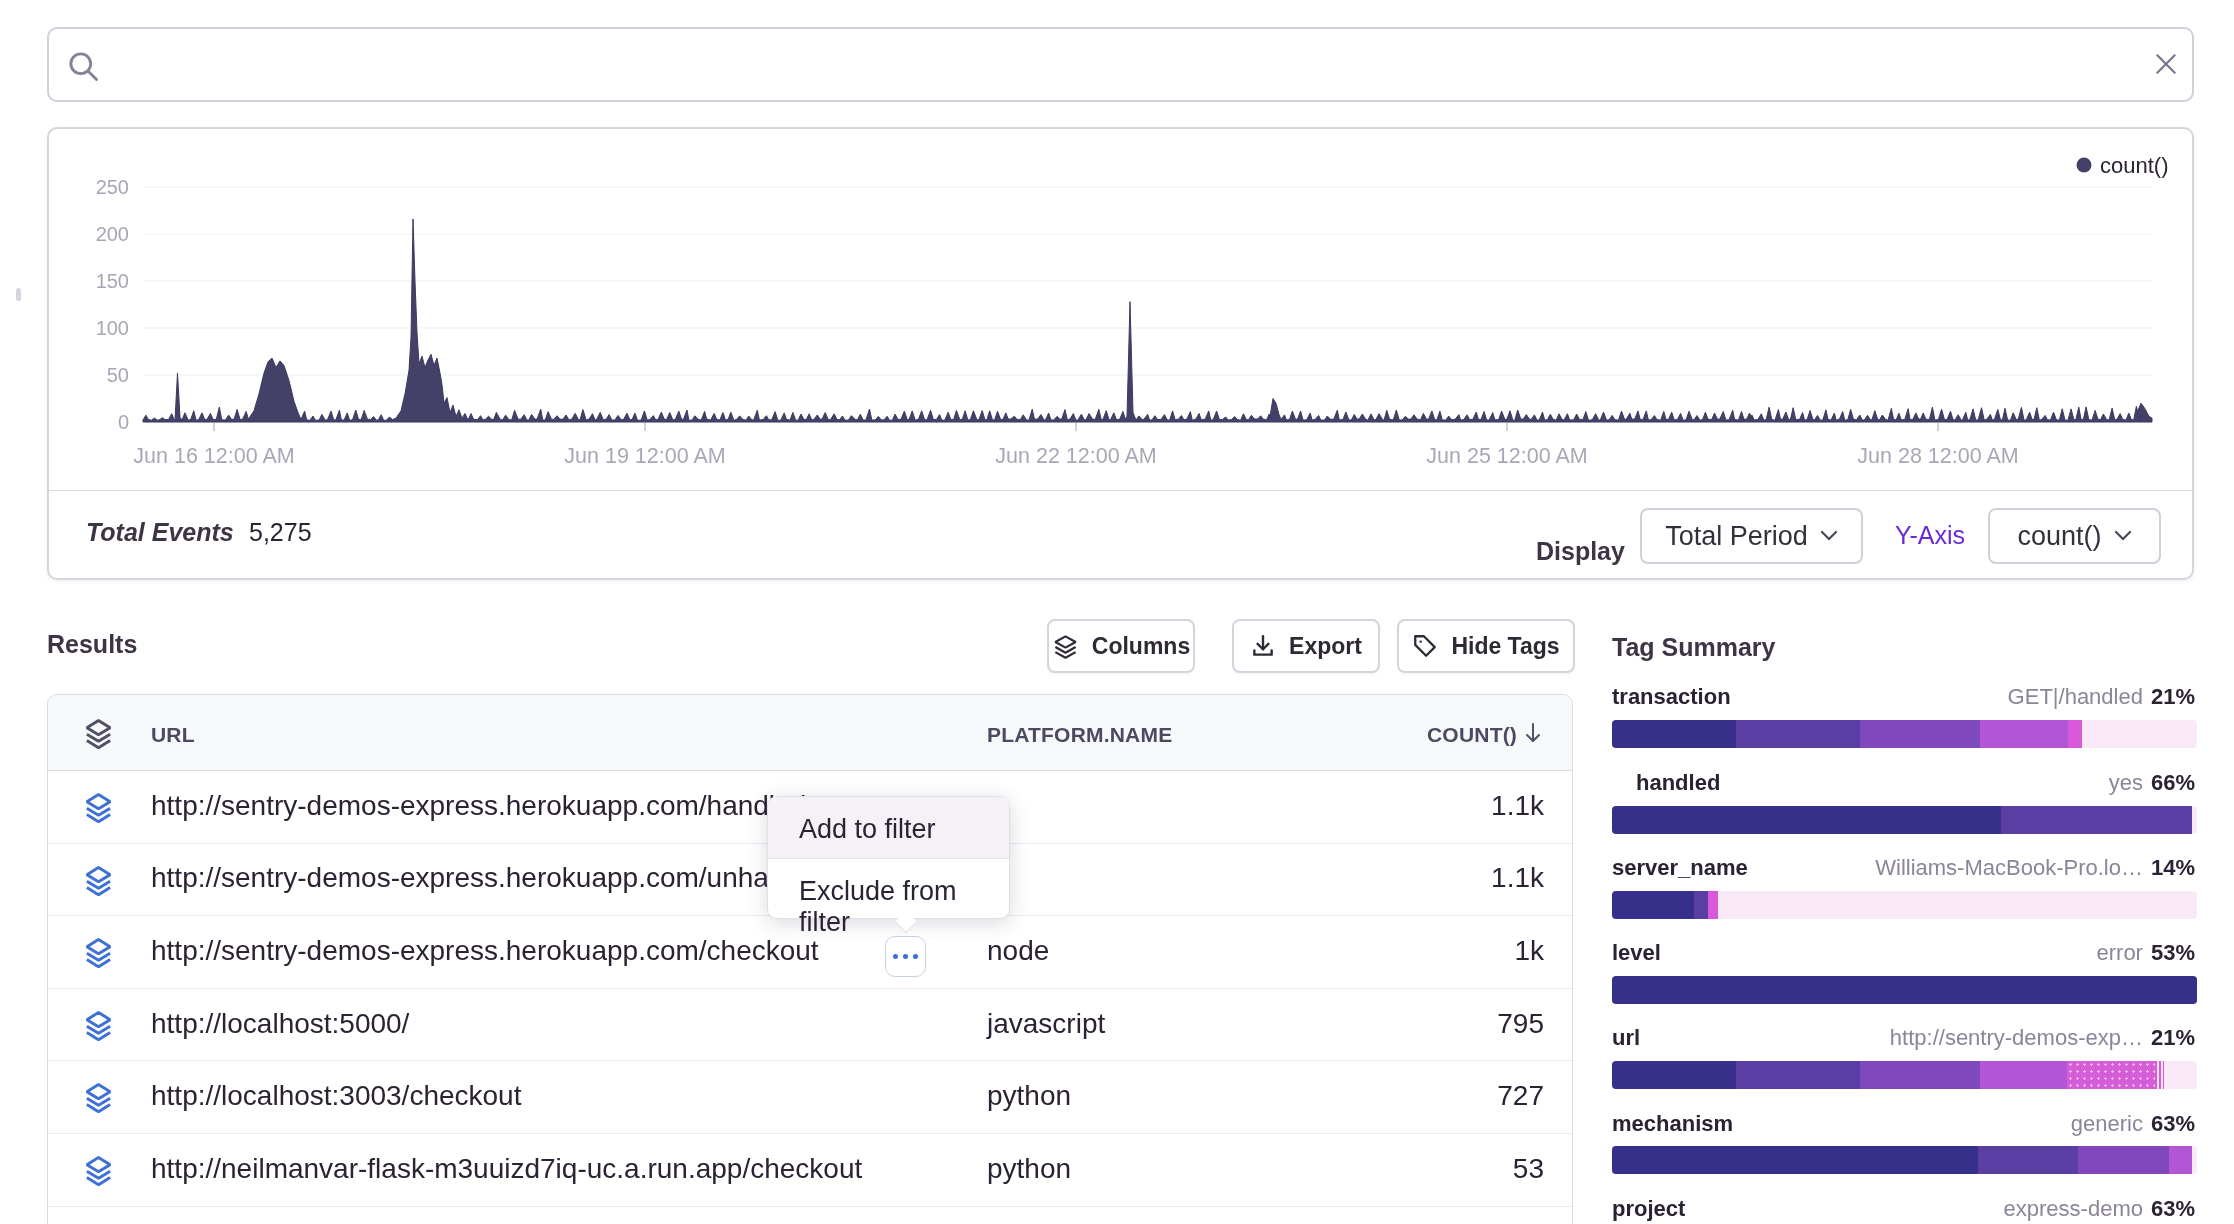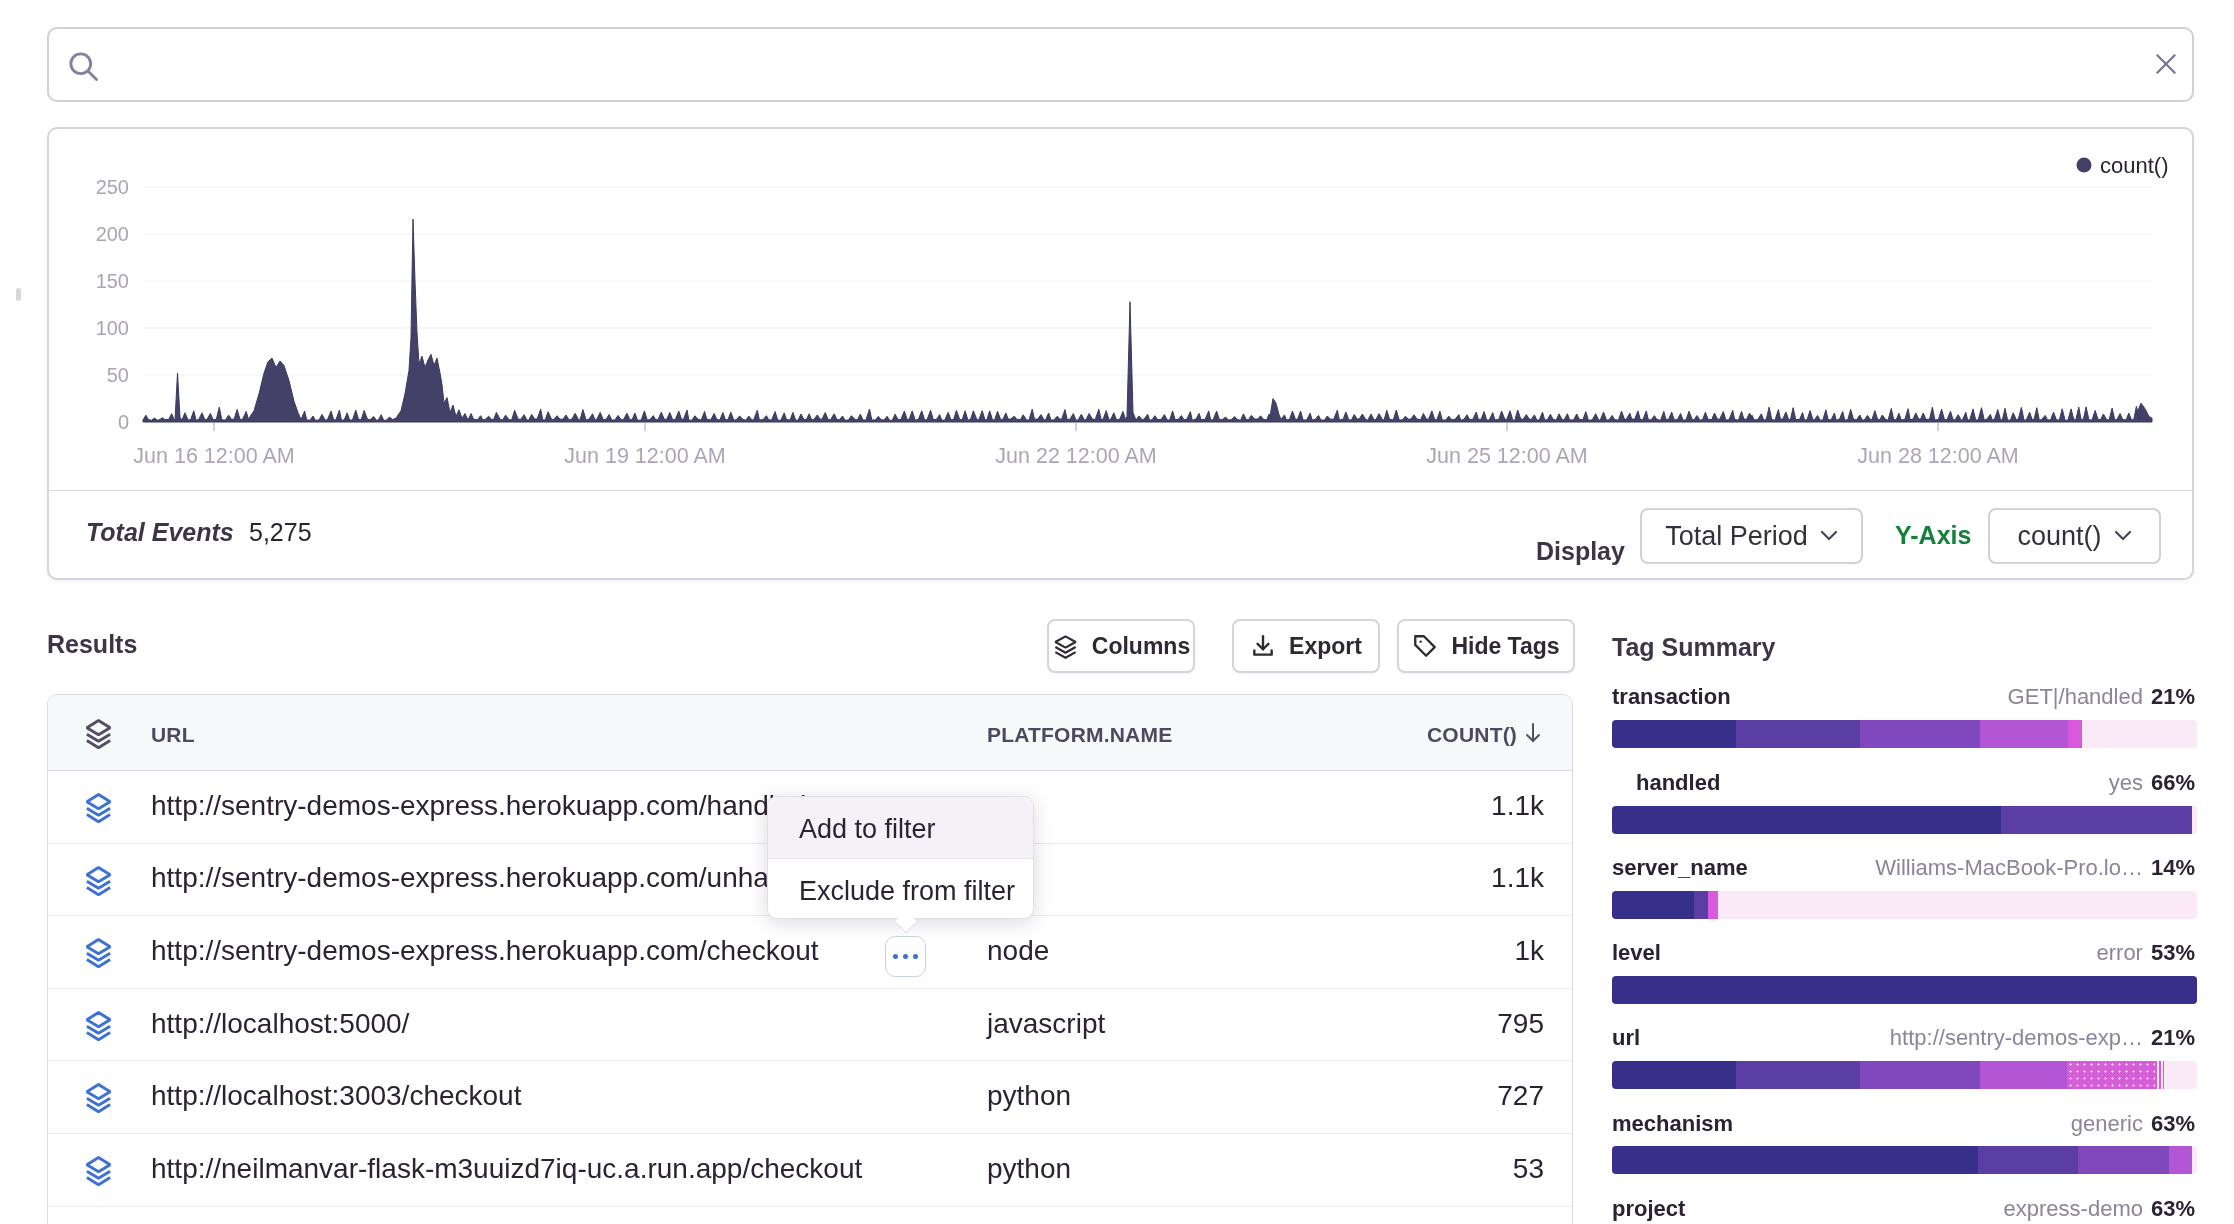--- a/index.html
+++ b/index.html
@@ -9,21 +9,21 @@
 
 .search { left:47px; top:27px; width:2147px; height:75px; border:2px solid #d4cdda; border-radius:10px; background:#fff; }
 .search .q { left:60px; top:0; height:71px; line-height:71px; font-size:26.5px; color:#2b2233; }
 
 
 .panel { left:47px; top:127px; width:2147px; height:453px; border:2px solid #d9d3de; border-radius:10px; background:#fff; box-shadow:0 2px 4px rgba(60,50,80,0.06); }
 .sep { left:0; top:361px; width:100%; height:1px; background:#dcd6e1; }
 .te-label { left:37px; top:389px; font-size:25px; font-weight:bold; color:#3e3446;font-style:italic; }
 .te-value { left:200px; top:389px; font-size:25px; color:#2b2233; }
 .disp-label { left:1487px; top:408px; font-size:25px; font-weight:bold; color:#3e3446; }
-.yaxis-label { left:1846px; top:392px; font-size:25px; font-weight:bold; color:#15803d; }
+.yaxis-label { left:1846px; top:392px; font-size:25px; font-weight:normal; color:#6d28d9; }
 .dd { top:379px; height:56px; border:2px solid #d4cdda; border-radius:8px; background:#fff; font-size:27px; color:#33303e; display:flex; align-items:center; justify-content:center; gap:12px;}
 .dd1 { left:1591px; width:223px; }
 .dd2 { left:1939px; width:173px; }
 
 
 .results { left:47px; top:630px; font-size:25px; font-weight:bold; color:#3e3446; }
 .btn { top:619px; height:54px; border:2px solid #d8d2dd; border-radius:8px; background:#fff; display:flex; align-items:center; justify-content:center; gap:13px; font-size:23px; font-weight:bold; color:#2f2936; box-shadow:0 2px 2px rgba(60,50,80,0.04); }
 
 
 .table { left:47px; top:694px; width:1526px; height:531px; border:1px solid #ddd8e2; border-radius:10px 10px 0 0; background:#fff; overflow:hidden; }
@@ -36,21 +36,21 @@
 
 
 .tagtitle { left:1612px; top:633px; font-size:25px; font-weight:bold; color:#3e3446; }
 .tlabel { left:1612px; font-size:22px; font-weight:bold; color:#2b2233; }
 .tval { right:39px; font-size:22px; color:#8c8499; }
 .tval b { color:#2b2233; font-weight:bold; padding-left:8px; }
 .tbar { left:1612px; width:585px; height:28px; border-radius:4px; overflow:hidden; display:flex; }
 .tbar div { height:100%; }
 
 
-.popup { left:767px; top:796px; width:267px; height:123px; background:#fff; border:1px solid #e2dee8; border-radius:10px; box-shadow:0 4px 20px rgba(50,40,70,0.18); z-index:30; }
+.popup { left:767px; top:796px; width:243px; height:123px; background:#fff; border:1px solid #e2dee8; border-radius:10px; box-shadow:0 4px 20px rgba(50,40,70,0.18); z-index:30; }
 .popup .it1 { left:0; top:0; width:100%; height:62px; background:#f4f2f6; border-radius:9px 9px 0 0; border-bottom:1px solid #e8e4ec; }
 .popup .t { left:31px; font-size:27px; color:#2b2233; }
 .ptr { left:898px; top:914px; width:16px; height:16px; background:#fff; border-right:1px solid #e2dee8; border-bottom:1px solid #e2dee8; transform:rotate(45deg); z-index:31; }
 .dots-btn { left:885px; top:936px; width:41px; height:41px; border:1px solid #c9d2e4; border-radius:10px; background:#fff; z-index:32; display:flex; align-items:center; justify-content:center; gap:5px; }
 .dots-btn i { width:5px; height:5px; border-radius:50%; background:#3b6fd9; display:block; }
 </style>
 </head>
 <body>
 
 <div class="abs" style="left:16px; top:288px; width:5px; height:13px; border-radius:3px; background:#d9d4df;"></div>

